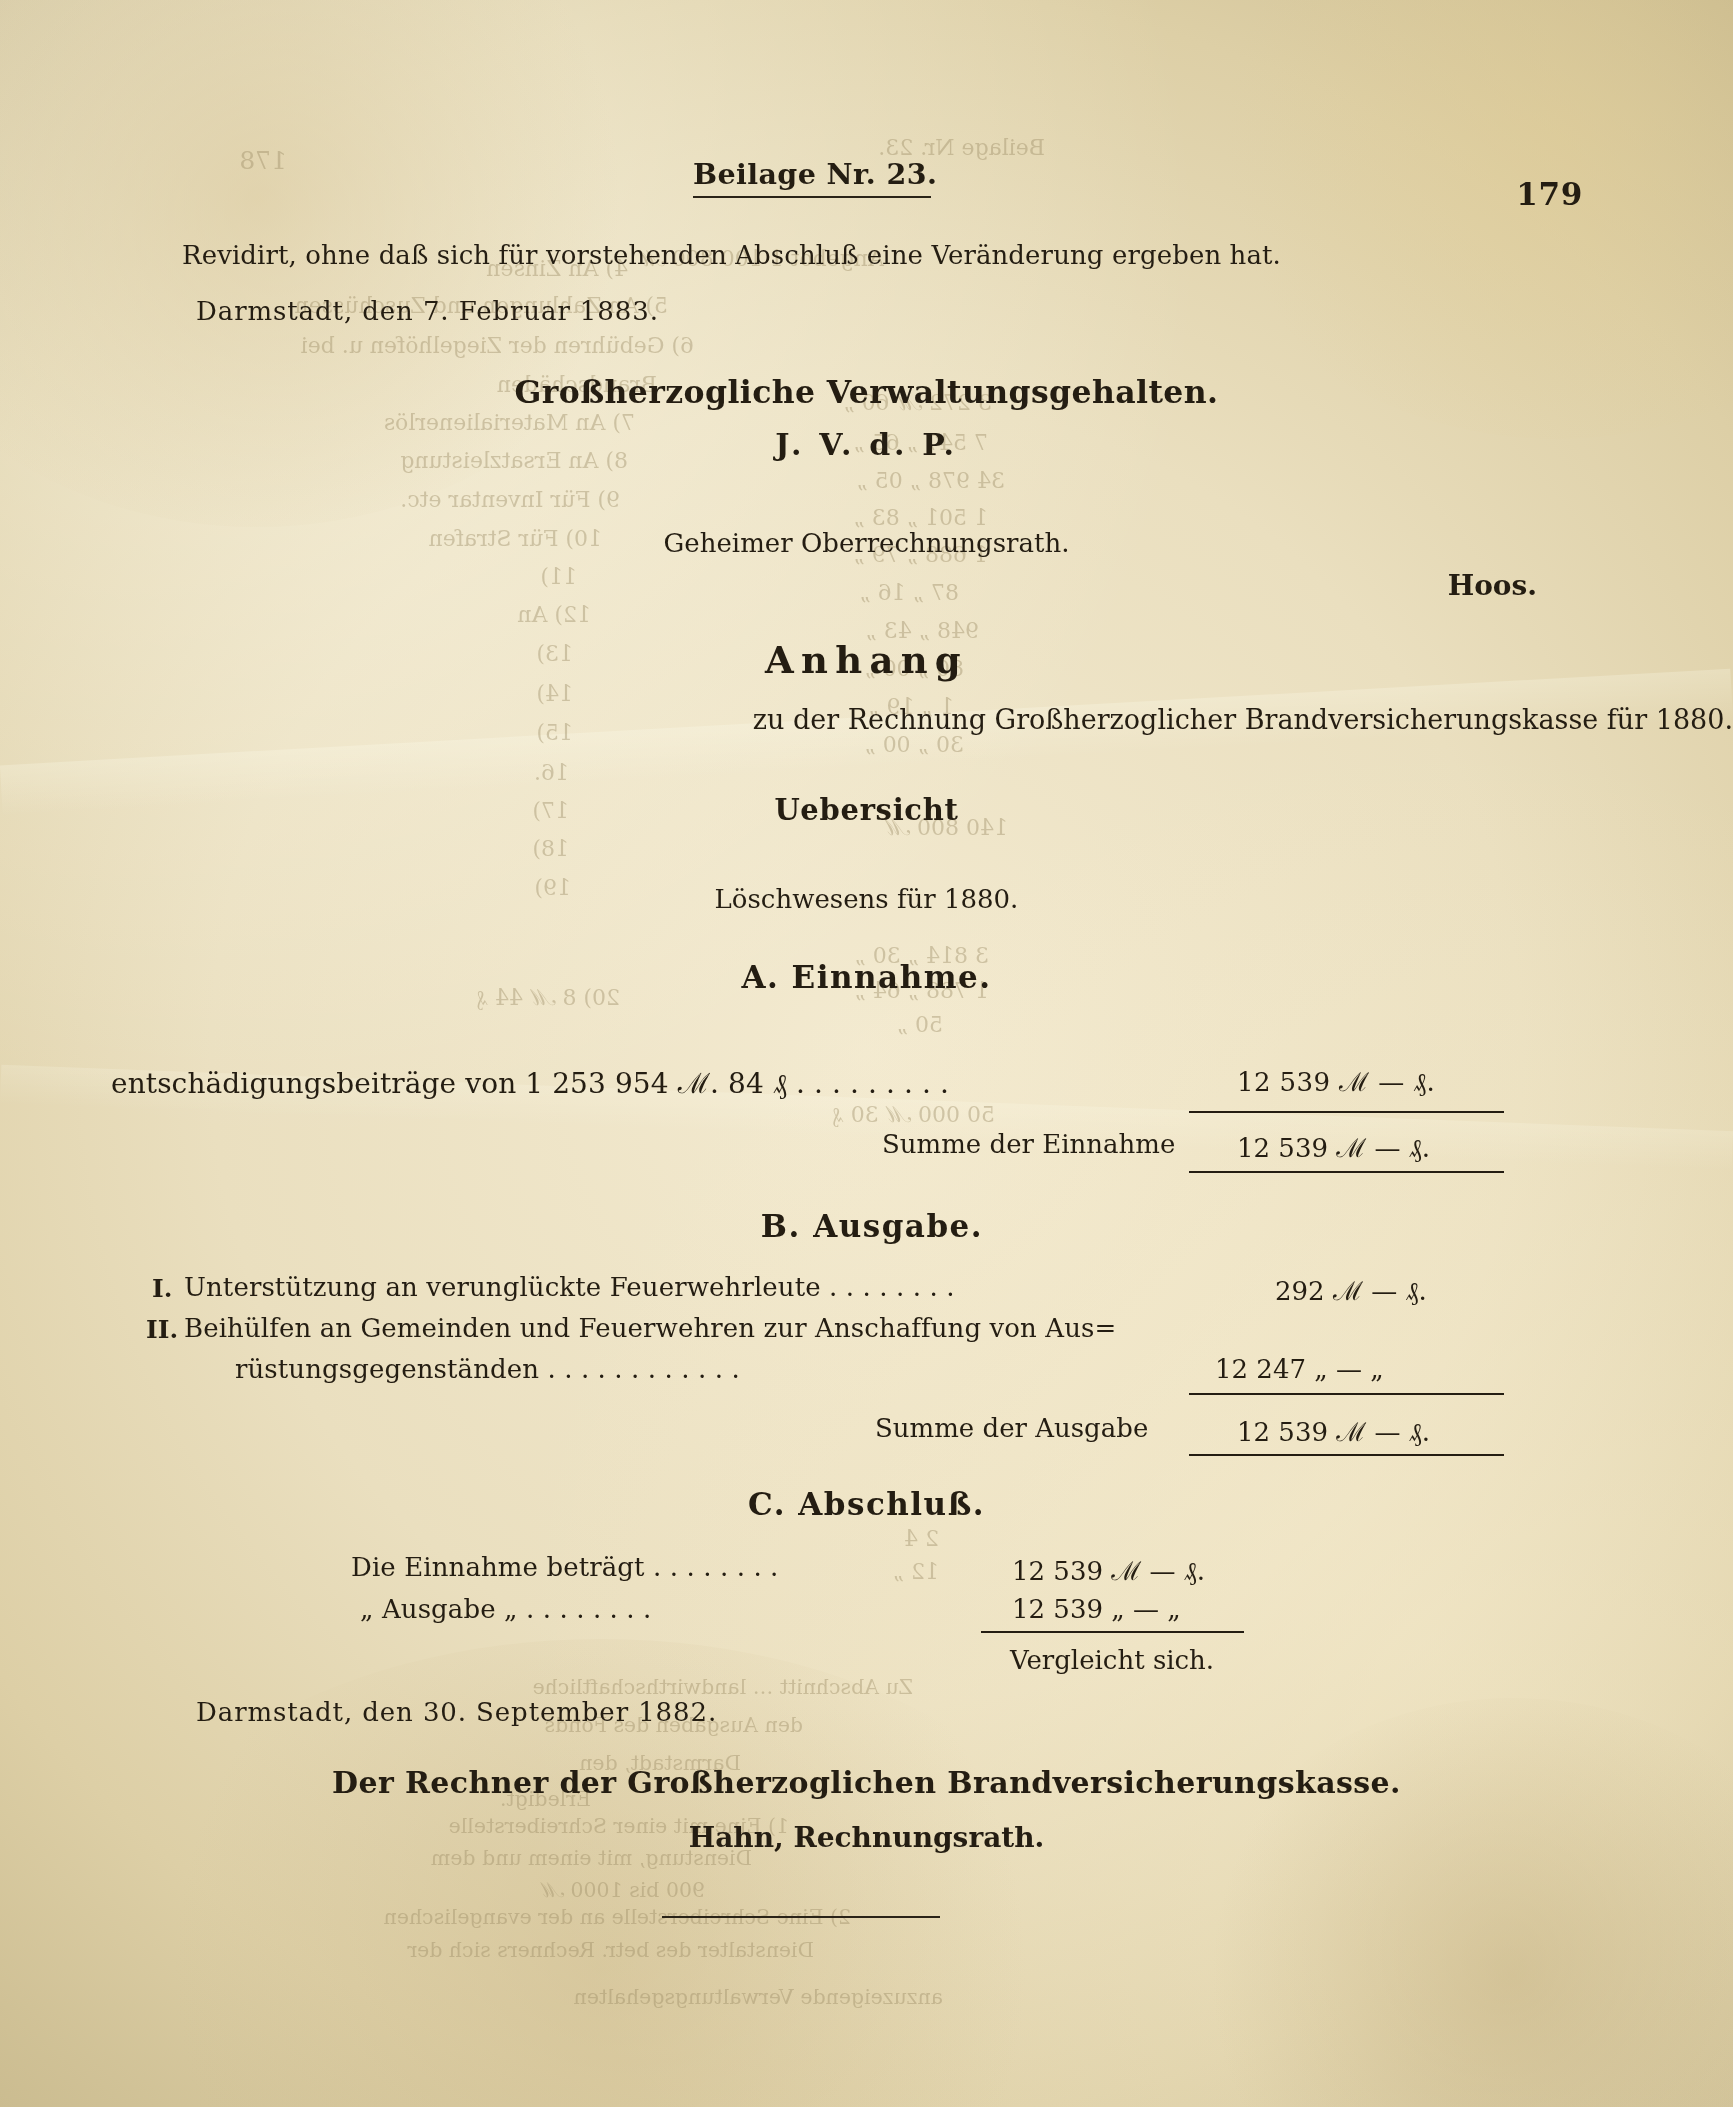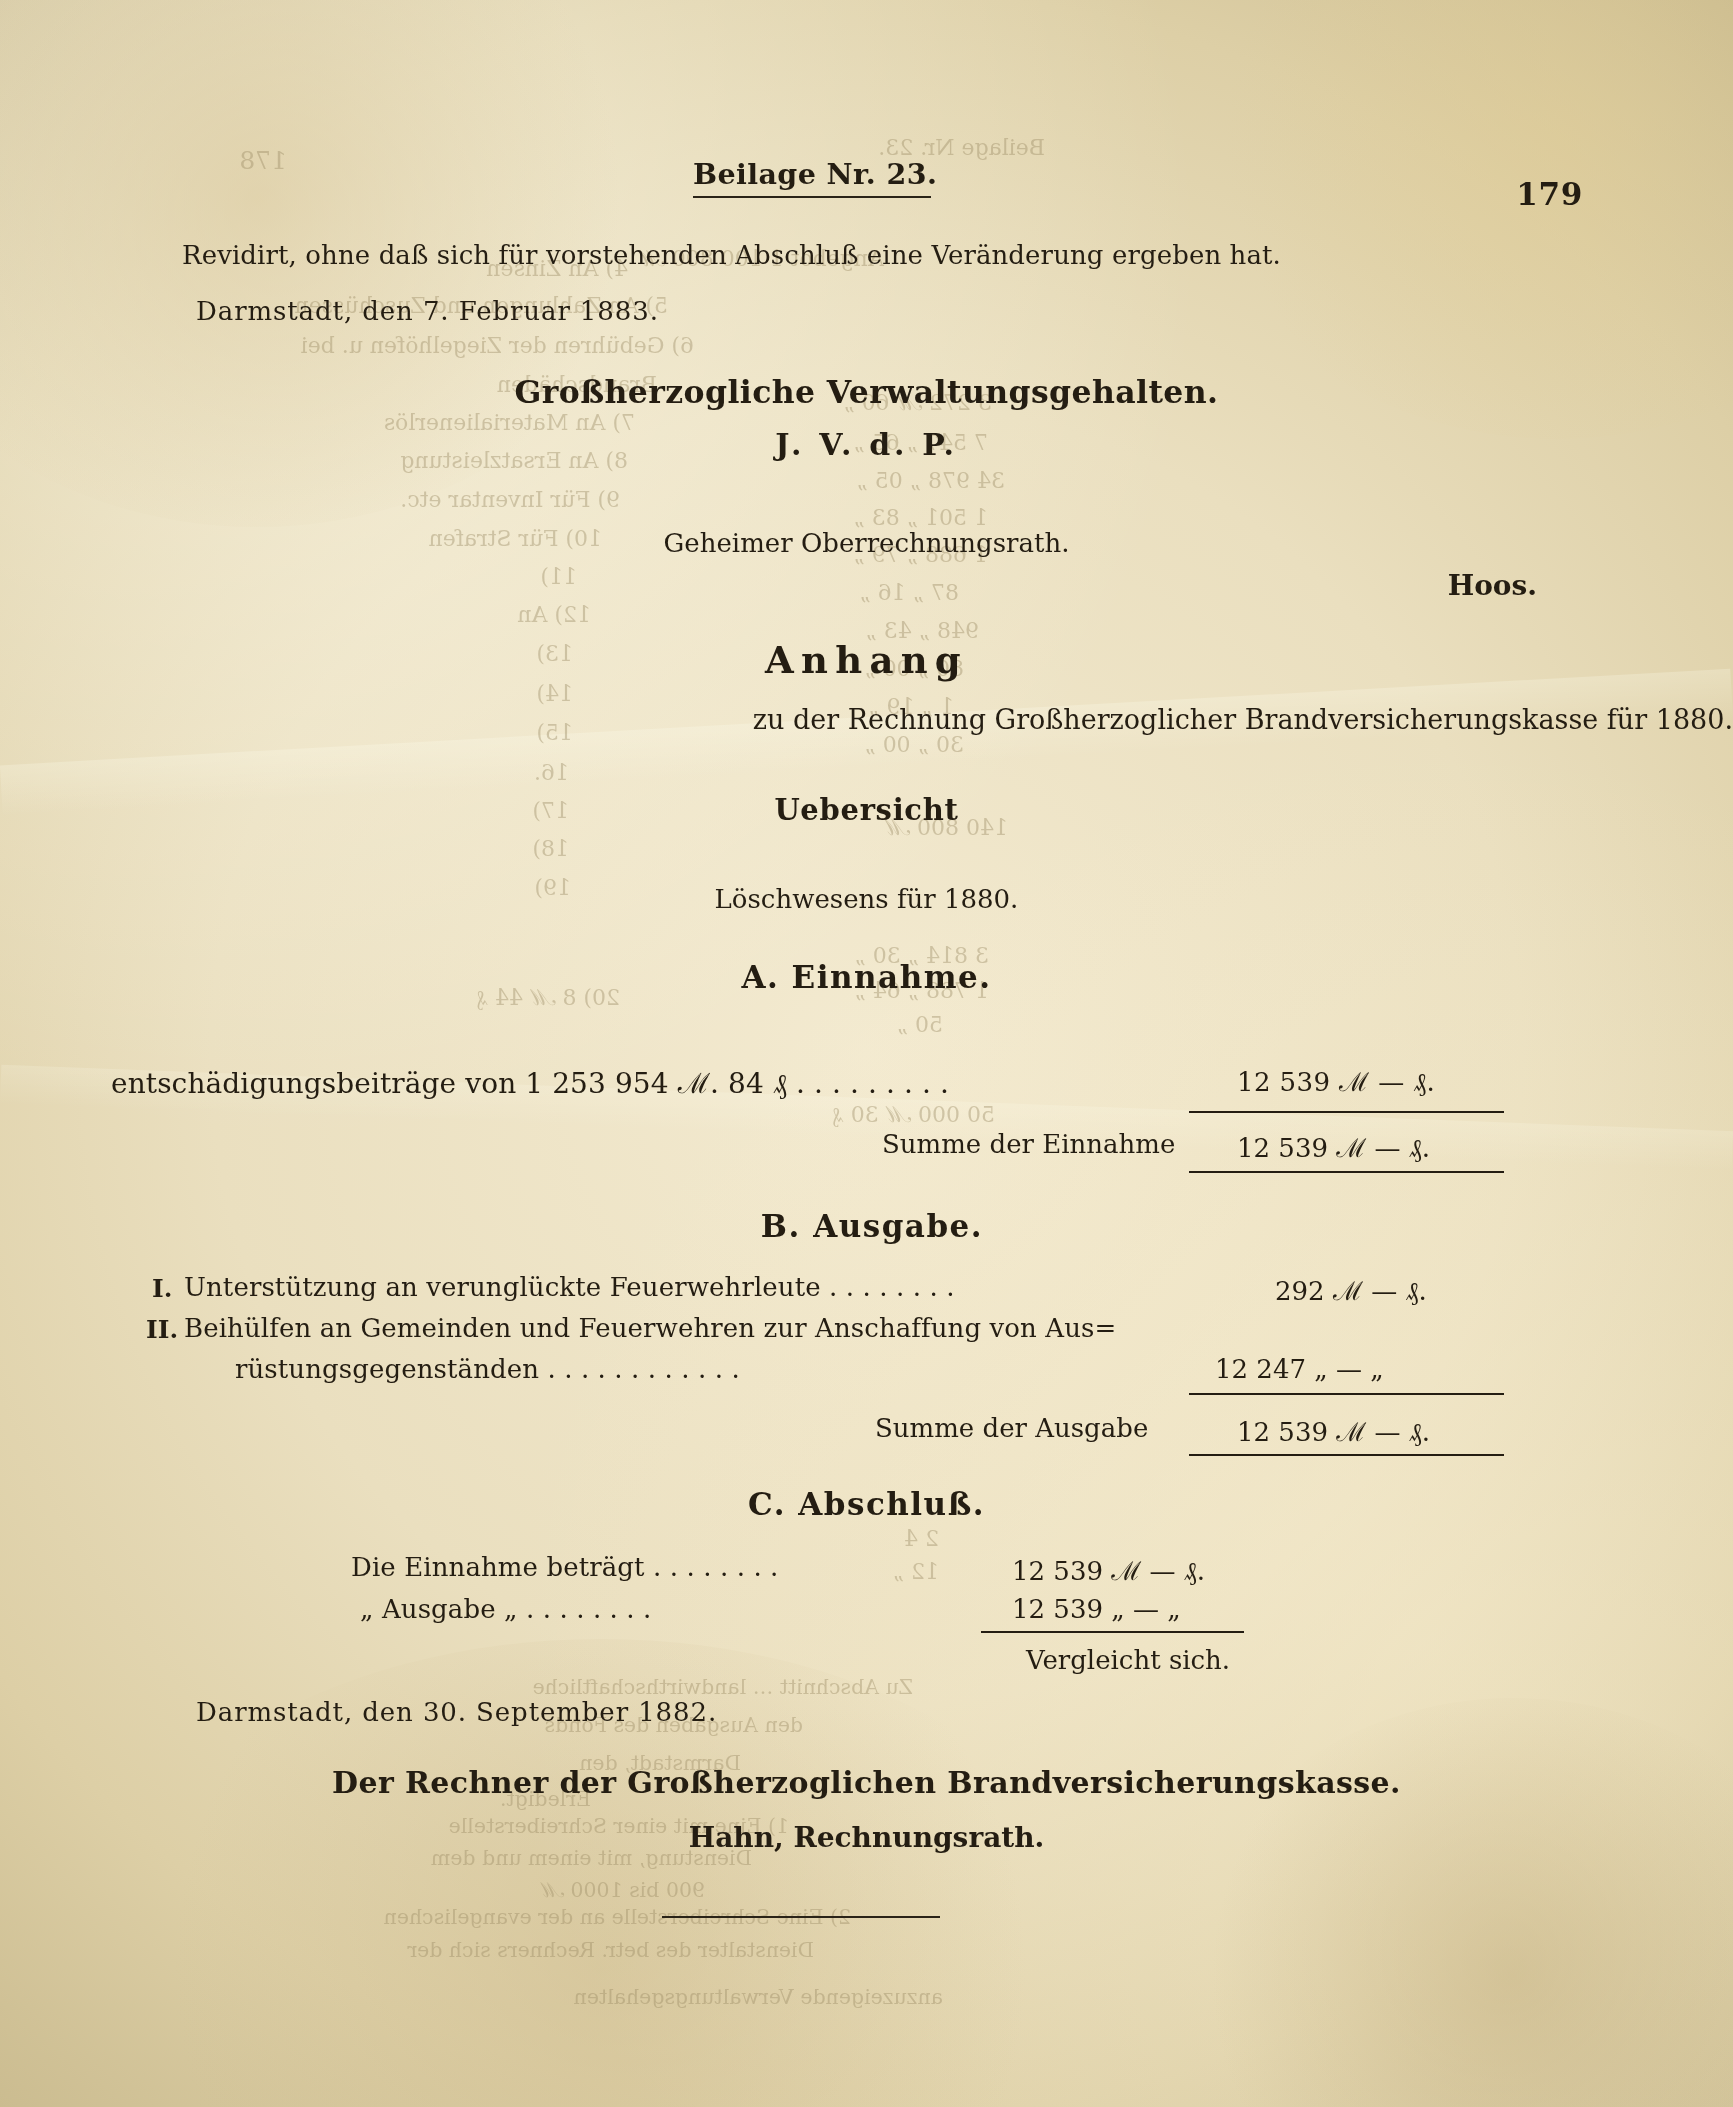--- a/index.html
+++ b/index.html
@@ -186,21 +186,21 @@
     position: absolute; left: 0; right: 0; top: 1486px;
     text-align: center; font-size: 31px; font-weight: 700; letter-spacing: 1.5px;
   }
   #c-r1-lbl { left: 351px; top: 1552px; font-size: 26px; }
   #c-r1-amt { position: absolute; left: 1012px; top: 1552px; font-size: 26px; }
   #c-r2-lbl { left: 360px; top: 1594px; font-size: 26px; }
   #c-r2-amt { position: absolute; left: 1012px; top: 1594px; font-size: 26px; }
   #c-rule {
     position: absolute; left: 981px; top: 1631px; width: 263px; height: 2.2px; background: #241d12;
   }
-  #c-vergl { position: absolute; left: 1010px; top: 1645px; font-size: 26px; margin-left: 16px; }
+  #c-vergl { position: absolute; left: 1010px; top: 1645px; font-size: 26px; }
 
   #darm2 { left: 196px; top: 1697px; font-size: 26px; letter-spacing: 0.9px; }
 
   #rechner {
     position: absolute; left: 0; right: 0; top: 1765px;
     text-align: center; font-size: 30px; font-weight: 700; letter-spacing: 0.4px;
   }
   #hahn {
     position: absolute; left: 0; right: 0; top: 1821px;
     text-align: center; font-size: 28px; font-weight: 700;

